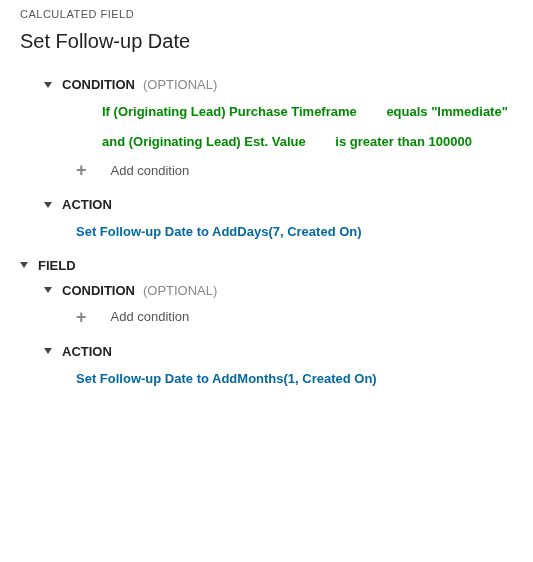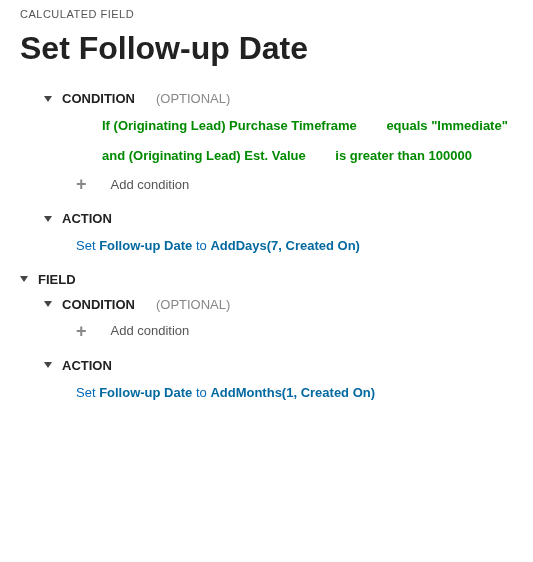--- a/index.html
+++ b/index.html
@@ -10,22 +10,22 @@
     padding: 8px 20px;
     width: 533px;
   }
   .breadcrumb {
     font-size: 11px;
     letter-spacing: 0.5px;
     color: #555;
     margin-bottom: 10px;
   }
   .page-title {
-    font-size: 32px;
-    font-weight: 700;
+    font-size: 20px;
+    font-weight: 400;
     color: #222;
     margin-bottom: 24px;
   }
   .section {
     margin-bottom: 14px;
   }
   .sec-header {
     display: flex;
     align-items: center;
     font-size: 13px;
@@ -39,39 +39,39 @@
     width: 0; height: 0;
     border-left: 4px solid transparent;
     border-right: 4px solid transparent;
     border-top: 6px solid #444;
     margin-right: 10px;
     transform: translateY(0px);
   }
   .optional {
     font-weight: 400;
     color: #888;
-    margin-left: 21px;
+    margin-left: 8px;
   }
   .indent-1 { padding-left: 24px; }
   .indent-2 { padding-left: 32px; }
   .content-line {
     font-size: 13px;
     line-height: 1.5;
     margin-bottom: 10px;
     color: #008a00;
   }
   .content-line .plain { color: #008a00; font-weight: 700; margin-left: 26px; }
   .content-line .bold { color: #008a00; font-weight: 700; text-align: center; }
   .action-line {
     font-size: 13px;
     line-height: 1.5;
     margin-bottom: 10px;
     color: #0067b8;
   }
-  .action-line .plain { color: #0067b8; font-weight: 400; }
+  .action-line .plain { color: #0067b8; font-weight: 700; }
   .action-line .bold { color: #0369a1; font-weight: 700; }
   .add-row {
     display: flex;
     align-items: center;
     font-size: 13px;
     color: #555;
     margin-bottom: 18px;
     cursor: pointer;
   }
   .plus-icon {

